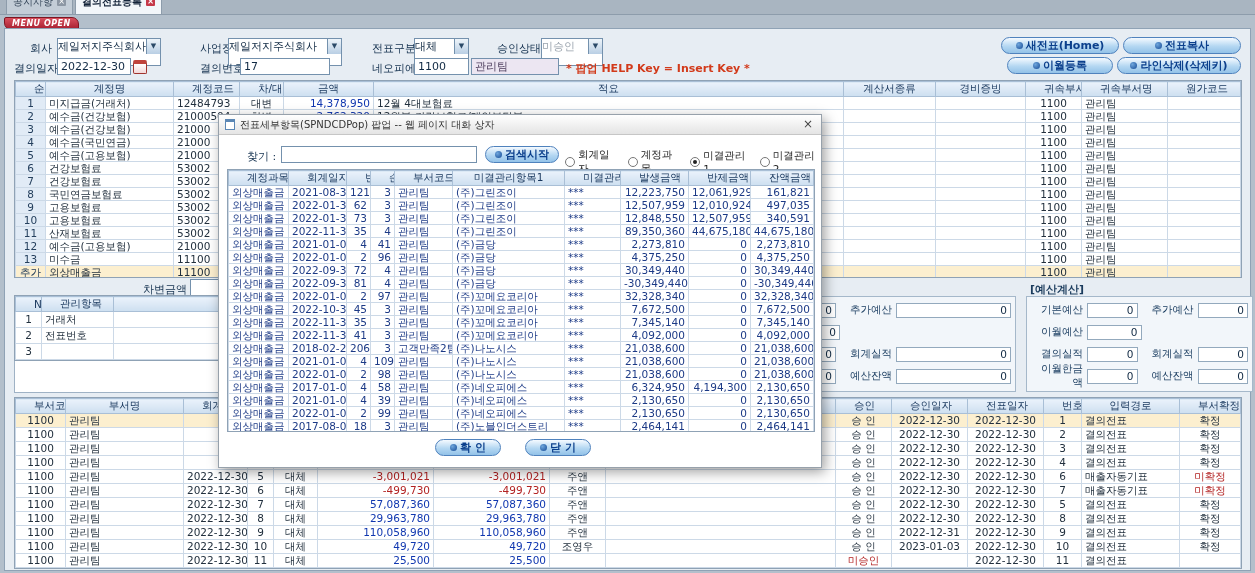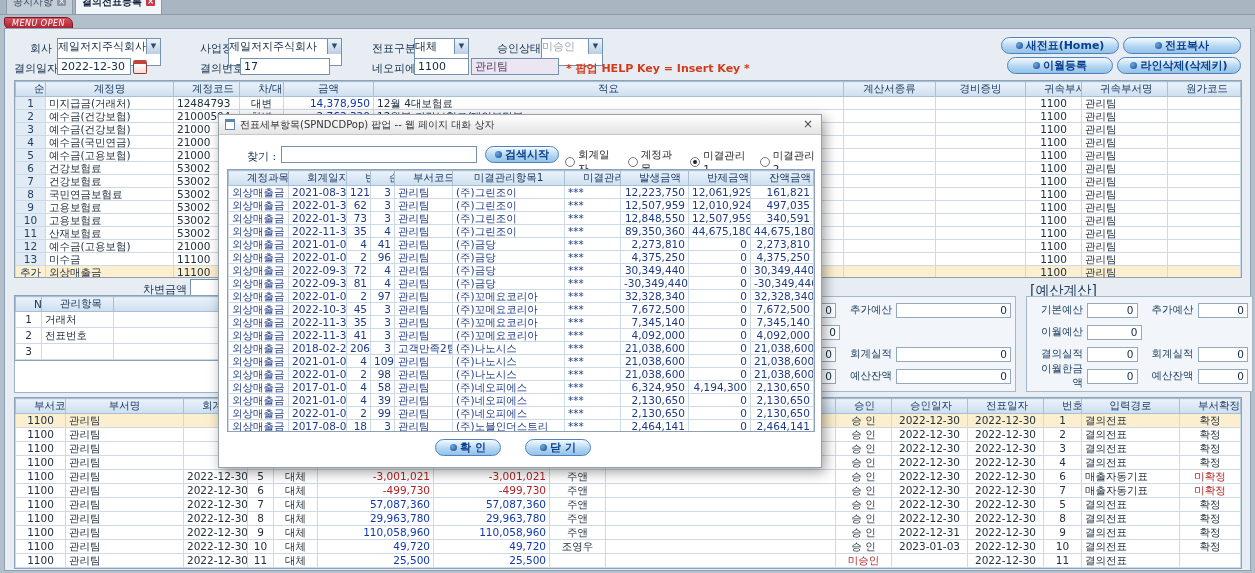--- a/index.html
+++ b/index.html
@@ -5,21 +5,21 @@
 *{margin:0;padding:0;box-sizing:border-box}
 html,body{width:1255px;height:573px;overflow:hidden}
 body{font-family:"DejaVu Sans","Liberation Sans",sans-serif;background:#5a6c7e}
 .app{position:relative;width:1255px;height:573px;background:#b3bfcb;overflow:hidden;font-size:11px;color:#1c2c3e}
 
 .tabbar{position:absolute;left:0;top:0;width:100%;height:15px;background:#a9b5c1;border-bottom:1px solid #8d9cab;display:flex;align-items:flex-end;padding-left:6px;gap:2px}
 .tab{height:26px;padding:0 6px;font-size:10px;line-height:13px;background:#c3cdd7;border:1px solid #8d9cab;border-bottom:none;border-radius:3px 3px 0 0;color:#394a5d;display:flex;align-items:center;gap:4px}
 .tab.active{background:#f2f6fa;color:#14243a;font-weight:bold}
 .tabx{display:inline-block;width:9px;height:9px;background:#8c97a4;color:#fff;font-size:8px;line-height:9px;text-align:center;border-radius:1px}
 .tabx.red{background:#c5394a}
-.menu-open{position:absolute;left:4px;top:17px;background:linear-gradient(#d8505e,#a81f30);color:#fff;font-size:8px;font-weight:normal;font-style:italic;padding:1px 7px;border-radius:2px 7px 2px 7px;border:1px solid #7e1622;letter-spacing:.5px}
+.menu-open{position:absolute;left:4px;top:17px;background:linear-gradient(#d8505e,#a81f30);color:#fff;font-size:8px;font-weight:bold;font-style:italic;padding:1px 7px;border-radius:2px 7px 2px 7px;border:1px solid #7e1622;letter-spacing:.5px}
 .panel{position:absolute;left:4px;top:28px;width:1247px;height:543px;background:#e7edf3;border:1px solid #8fa2b5}
 
 .lbl{position:absolute;font-size:11px;color:#13304e;white-space:nowrap}
 .inp{position:absolute;height:17px;border:1px solid #7491ad;background:#fff;font-size:11px;font-family:inherit;padding:0 3px;color:#112a44}
 .inp.lav{background:#ece6f2;color:#4a3a5a}
 .sel{position:absolute;height:28px;border:1px solid #7491ad;background:#fff;line-height:15px;padding:0 16px 0 0;white-space:nowrap;overflow:hidden;color:#112a44}
 .sel.muted span.v{color:#9aa3ad}
 .sel .arr{position:absolute;right:0;top:0;width:14px;height:15px;background:linear-gradient(#eef4fa,#b9cfe4);border-left:1px solid #7491ad;font-size:7px;line-height:15px;text-align:center;color:#2b4a68}
 .cal{position:absolute;width:14px;height:14px;background:linear-gradient(#fff,#f3d9d9);border:1px solid #a0342e;border-top:4px solid #c0443c;border-radius:2px}
 .help{position:absolute;color:#d23a1a;font-size:11px;font-weight:bold;white-space:nowrap}
@@ -39,21 +39,21 @@
 #gridBottom td.neg{color:#b22222}
 #gridBottom tr.hl td{background:#fcefcf}
 #gridMgmt td{height:15px;line-height:15px}
 #gridPopup td{color:#1c3a86}
 
 .midbox{position:absolute;background:#fff;border:1px solid #9fb2c5}
 .budget-box{position:absolute;background:#f2f6fa;border:1px solid #a5b8ca;padding-top:2px}
 .brow{display:flex;align-items:center;height:22px;padding:0 4px;gap:4px}
 .blbl{width:52px;font-size:10.5px;color:#173a5e;text-align:right;flex:none}
 .bfld{flex:1;height:15px;border:1px solid #93a9bd;background:#fff;font-size:10.5px;text-align:right;padding:0 3px;line-height:13px;color:#112a44}
-.btitle{position:absolute;font-size:14px;font-weight:normal;color:#1a3b5c}
+.btitle{position:absolute;font-size:11px;font-weight:bold;color:#1a3b5c}
 
 .popup{position:absolute;left:218px;top:114px;width:604px;height:354px;background:#fff;border:1px solid #97a1ab;box-shadow:3px 4px 12px rgba(0,0,0,.38);z-index:10}
 .popup-title{position:absolute;left:0;top:0;right:0;height:20px;background:linear-gradient(#ffffff,#e4e4e4);border-bottom:1px solid #c6c6c6;line-height:19px;padding-left:6px;color:#333;font-size:10px;overflow:hidden;white-space:nowrap}
 .doc-icon{display:inline-block;width:10px;height:11px;background:#fff;border:1px solid #5b87b5;border-top:3px solid #5b87b5;margin-right:5px;vertical-align:-2px}
 .popup-close{position:absolute;right:5px;top:2px;width:16px;height:16px;text-align:center;line-height:15px;font-size:12px;color:#444}
 .radio-group{position:absolute;left:346px;top:33px;display:flex;gap:8px;align-items:center}
 .radio-opt{display:flex;align-items:center;gap:3px;font-size:10.5px;color:#222}
 .rdot{position:relative;width:10px;height:10px;border:1px solid #777;border-radius:50%;background:#fff;flex:none}
 .rdot.checked::after{content:"";position:absolute;left:2px;top:2px;width:4px;height:4px;background:#222;border-radius:50%}
 </style>

